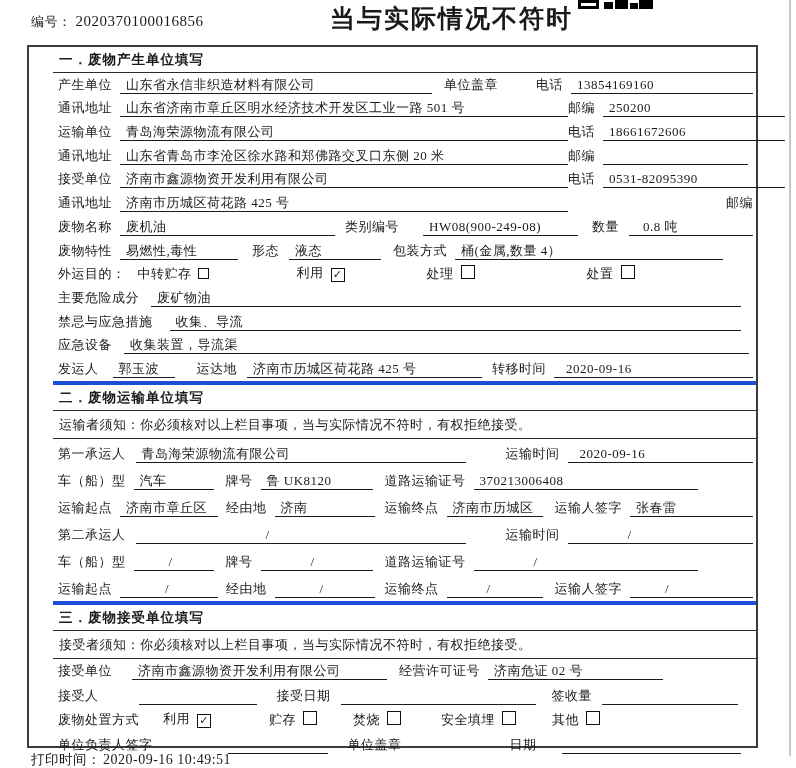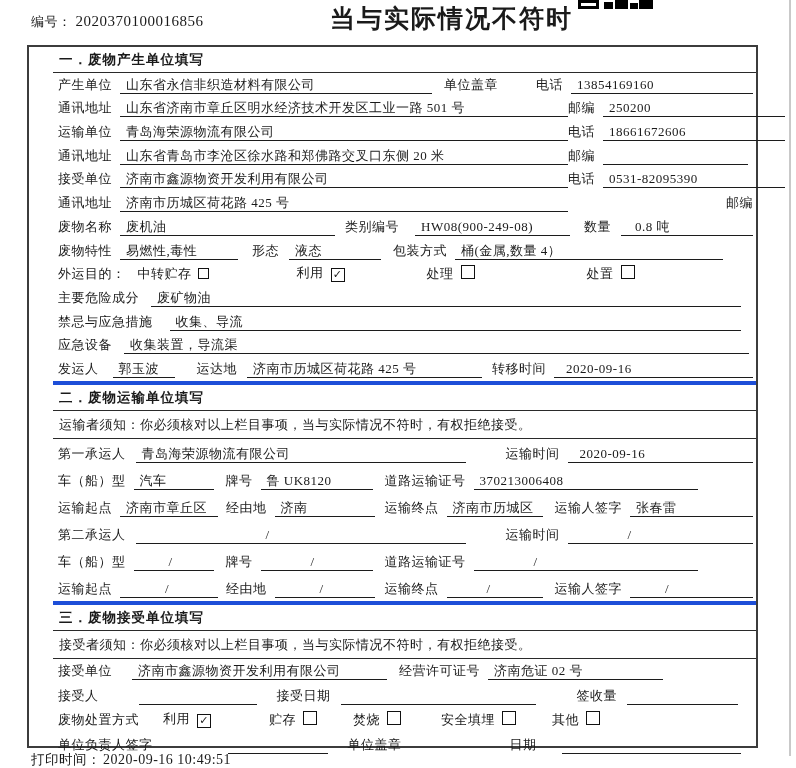--- a/index.html
+++ b/index.html
@@ -132,21 +132,21 @@
           <div class="f-row">
             <span class="lbl">通讯地址</span>
             <span class="fld" style="width: 448px; margin-left: 8px;">济南市历城区荷花路 425 号</span>
             <span class="sp"></span>
             <span class="lbl">邮编</span>
           </div>
           <div class="f-row">
             <span class="lbl">废物名称</span>
             <span class="fld" style="width: 215px; margin-left: 8px;">废机油</span>
             <span class="lbl" style="margin-left: 10px;">类别编号</span>
-            <span class="fld" style="width: 155px; margin-left: 16px;">HW08(900-249-08)</span>
+            <span class="fld" style="width: 155px; margin-left: 24px;">HW08(900-249-08)</span>
             <span class="lbl" style="margin-left: 14px;">数量</span>
             <span class="fld" style="flex: 1 1 auto; padding-left: 14px; margin-left: 10px;">0.8 吨</span>
           </div>
           <div class="f-row">
             <span class="lbl">废物特性</span>
             <span class="fld" style="width: 118px; margin-left: 8px;">易燃性,毒性</span>
             <span class="lbl" style="margin-left: 14px;">形态</span>
             <span class="fld" style="width: 92px; margin-left: 10px;">液态</span>
             <span class="lbl" style="margin-left: 12px;">包装方式</span>
             <span class="fld" style="flex: 1 1 auto; margin-left: 8px;">桶(金属,数量  4）</span>
@@ -249,21 +249,21 @@
             <span class="fld" style="width: 255px; margin-left: 20px;">济南市鑫源物资开发利用有限公司</span>
             <span class="lbl" style="margin-left: 12px;">经营许可证号</span>
             <span class="fld" style="width: 175px; margin-left: 8px;">济南危证 02 号</span>
             <span class="sp"></span>
           </div>
           <div class="f-row">
             <span class="lbl">接受人</span>
             <span class="fld" style="width: 118px; margin-left: 40px;"></span>
             <span class="lbl" style="margin-left: 20px;">接受日期</span>
             <span class="fld" style="width: 195px; margin-left: 10px;"></span>
-            <span class="lbl" style="margin-left: 41px;">签收量</span>
+            <span class="lbl" style="margin-left: 16px;">签收量</span>
             <span class="fld" style="flex: 1 1 auto; margin-left: 10px;"></span>
             <span class="gapi" style="width: 15px;"></span>
           </div>
           <div class="f-row">
             <span class="lbl">废物处置方式</span>
             <span class="cbx" style="margin-left: 24px;"><span>利用</span><span class="cbx-box checked">✓</span></span>
             <span class="cbx" style="margin-left: 58px;"><span>贮存</span><span class="cbx-box"></span></span>
             <span class="cbx" style="margin-left: 36px;"><span>焚烧</span><span class="cbx-box"></span></span>
             <span class="cbx" style="margin-left: 40px;"><span>安全填埋</span><span class="cbx-box"></span></span>
             <span class="cbx" style="margin-left: 36px;"><span>其他</span><span class="cbx-box"></span></span>

